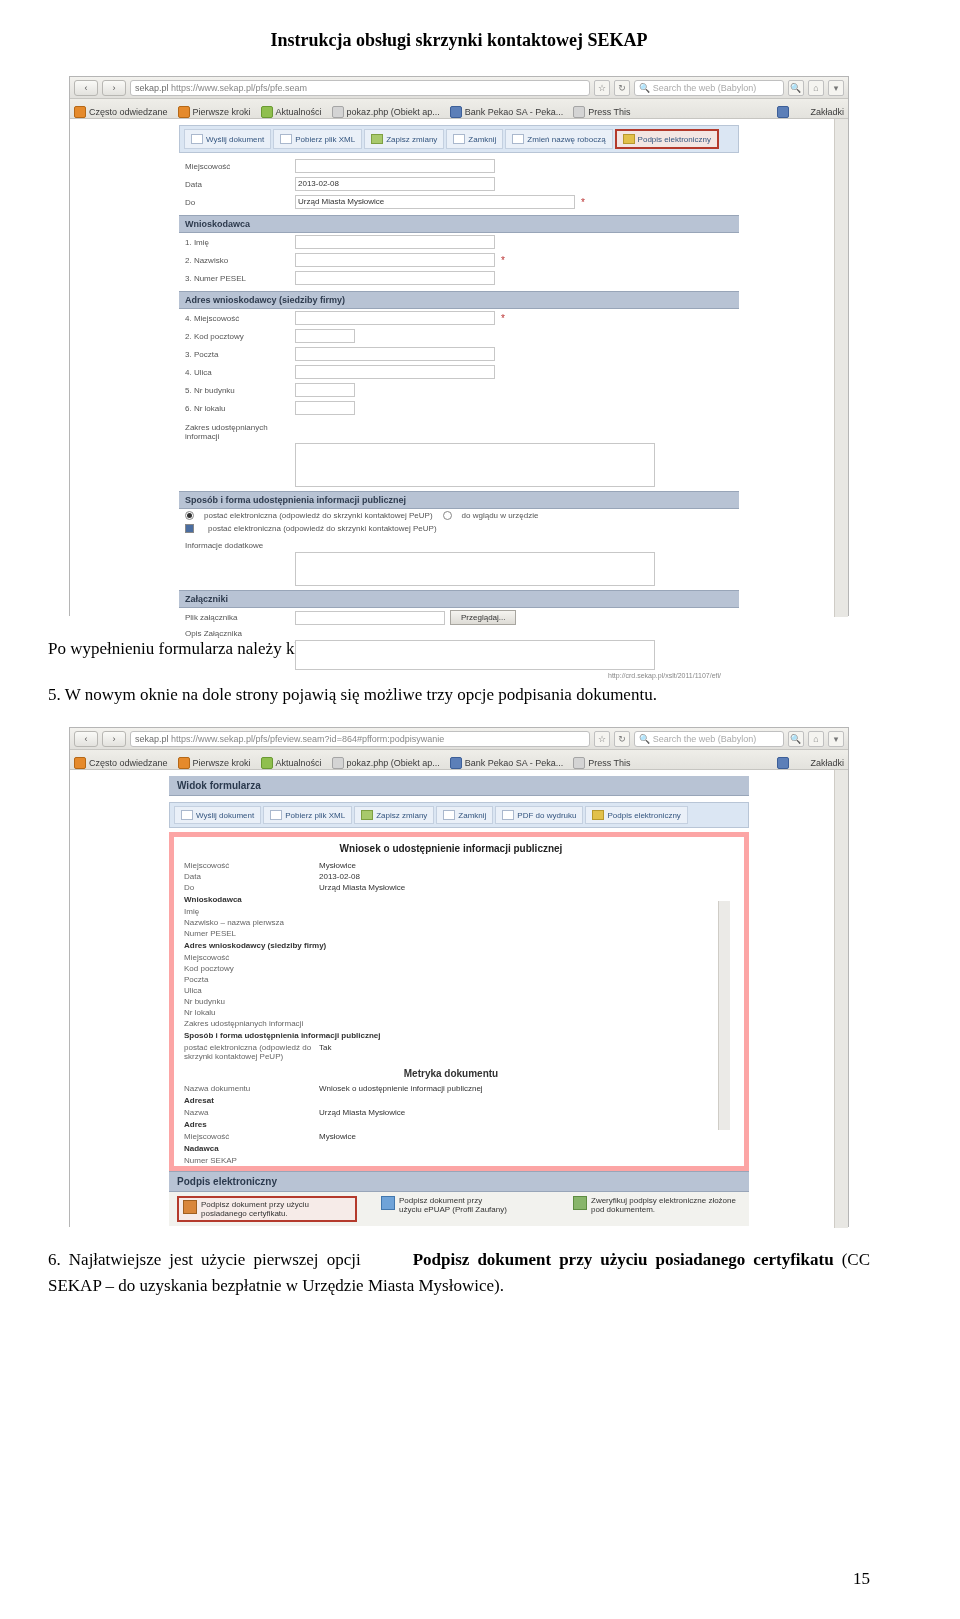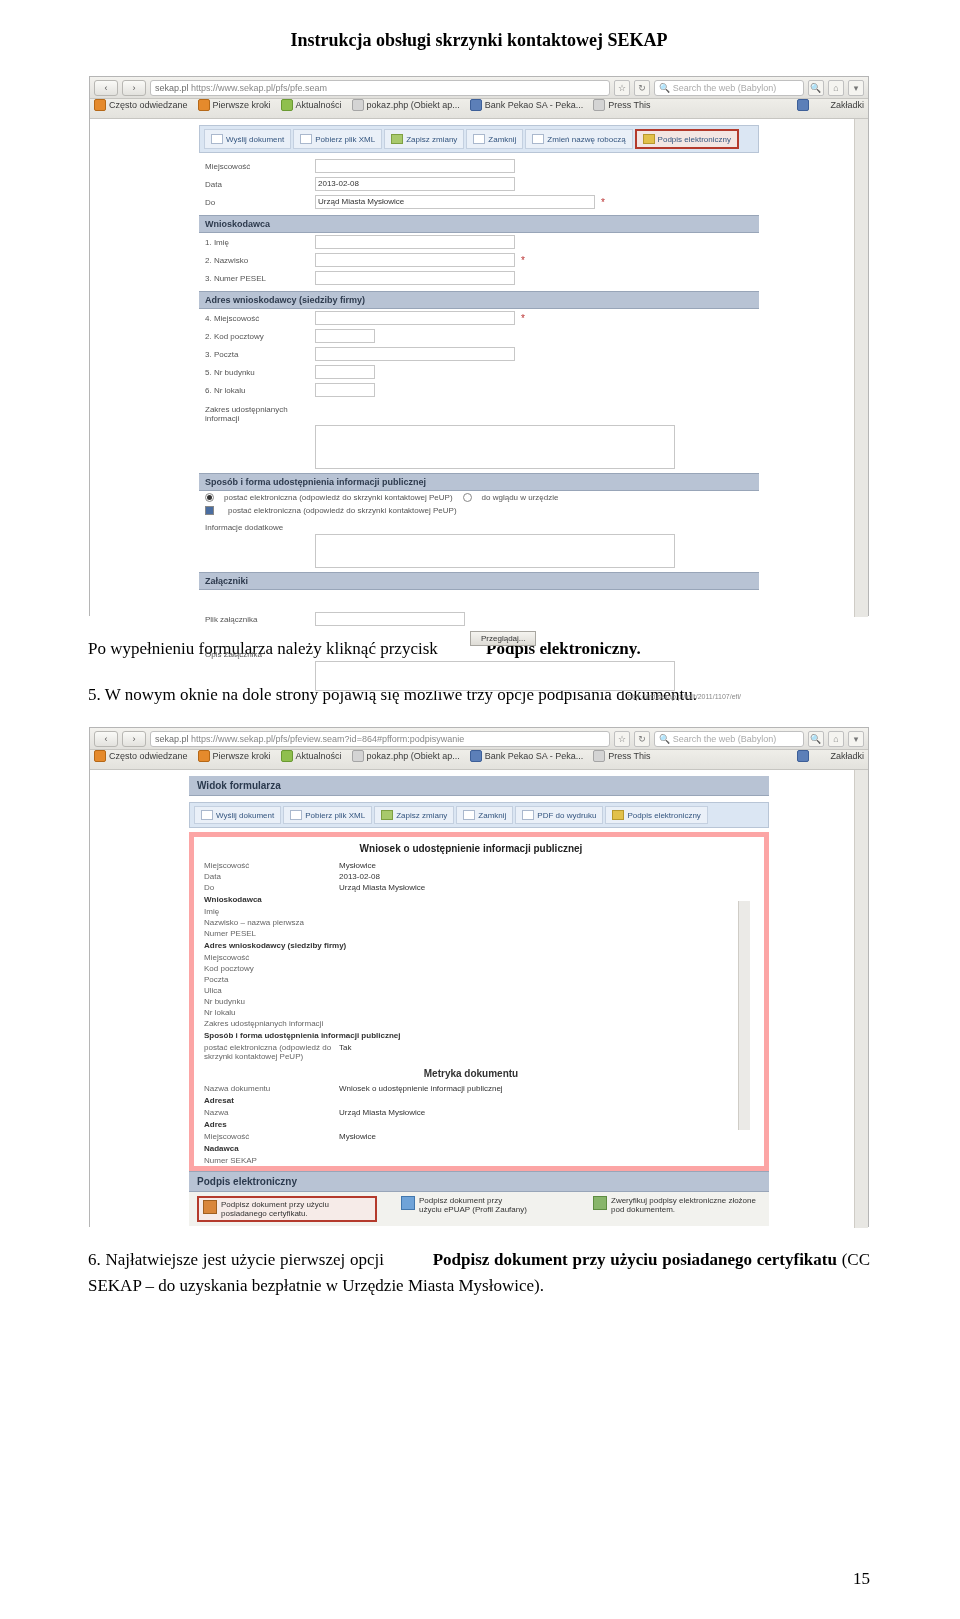--- a/index.html
+++ b/index.html
@@ -6,21 +6,21 @@
   body {
     font-family: "Times New Roman", serif;
     font-size: 16px;
     color: #000;
     background: #fff;
     margin: 0;
     padding: 0;
     width: 960px;
   }
   .page {
-    padding: 30px 90px 40px 88px;
+    padding: 30px 90px 40px 48px;
     position: relative;
     min-height: 1619px;
   }
   .doc-title {
     text-align: center;
     font-weight: bold;
     font-size: 18px;
     margin-bottom: 25px;
   }
   .body-text {
@@ -89,21 +89,21 @@
     font-size:9px;color:#777;
   }
   .searchbar {
     width: 150px; height:16px;
     background:#fff; border:1px solid #c0c0c0; border-radius:3px;
     padding:0 4px; color:#aaa; display:flex; align-items:center;
     font-size:9px;
   }
 
   .bookmarks-row {
-    display:flex; align-items:flex-start;
+    display:flex; align-items:flex-end;
     height:20px;
     background: linear-gradient(#efeee9,#e3e2dd);
     border-bottom:1px solid #c6c5c1;
     padding:0 4px; gap:10px;
     font-size:9px; color:#3b3b3b;
   }
   .bm-item { display:flex; align-items:center; gap:3px; white-space:nowrap; }
   .bm-icon { width:12px;height:12px;background:#e58a2c;border:1px solid #b56817;border-radius:2px;}
   .bm-icon.green{background:#8fbf4e;border-color:#6a9a32;}
   .bm-icon.blue{background:#5c7fb8;border-color:#3d5f98;}
@@ -167,21 +167,21 @@
   }
   .radiobox{
     display:flex;gap:10px;padding:2px 6px;font-size:8px;color:#555;align-items:center;
   }
   .radiobox .rad{width:9px;height:9px;border:1px solid #888;border-radius:50%;background:#fff;display:inline-block;}
   .radiobox .rad.on::after{content:"";display:block;width:5px;height:5px;background:#333;border-radius:50%;margin:1px;}
   .checkbox-mock{width:9px;height:9px;border:1px solid #888;background:#fff;display:inline-block;margin-right:4px;}
   .checkbox-mock.on{background:#4a6da0;}
   .btn-mock{
     display:inline-block;padding:2px 10px;background:linear-gradient(#f5f4f0,#dedcd6);
-    border:1px solid #a8a6a0;font-size:8px;color:#333;margin-top:39px;
+    border:1px solid #a8a6a0;font-size:8px;color:#333;
   }
   .plus{width:10px;height:10px;background:#7cb34a;border:1px solid #5a8a2f;display:inline-block;color:#fff;font-size:9px;text-align:center;line-height:9px;}
   .footer-url{font-size:7px;color:#888;text-align:right;padding:2px 18px 2px 0;}
 
   
   .viewport2 { background:#fff; position:relative; }
   .panel-title{
     background:#b8c3d4;color:#2b3a4e;font-weight:bold;font-size:10px;
     padding:4px 8px;border-bottom:1px solid #98a5b8;
   }
@@ -337,20 +337,24 @@
             <span class="lbl">4. Miejscowość</span>
             <div class="inp"></div>
             <span class="req">*</span>
           </div>
         <div class="formrow">
             <span class="lbl">2. Kod pocztowy</span>
             <div class="inp small"></div>
           </div>
         <div class="formrow">
             <span class="lbl">3. Poczta</span>
+            <div class="inp"></div>
+          </div>
+        <div class="formrow">
+            <span class="lbl">4. Ulica</span>
             <div class="inp"></div>
           </div>
         <div class="formrow">
             <span class="lbl">5. Nr budynku</span>
             <div class="inp small"></div>
           </div>
         <div class="formrow">
             <span class="lbl">6. Nr lokalu</span>
             <div class="inp small"></div>
           </div>

